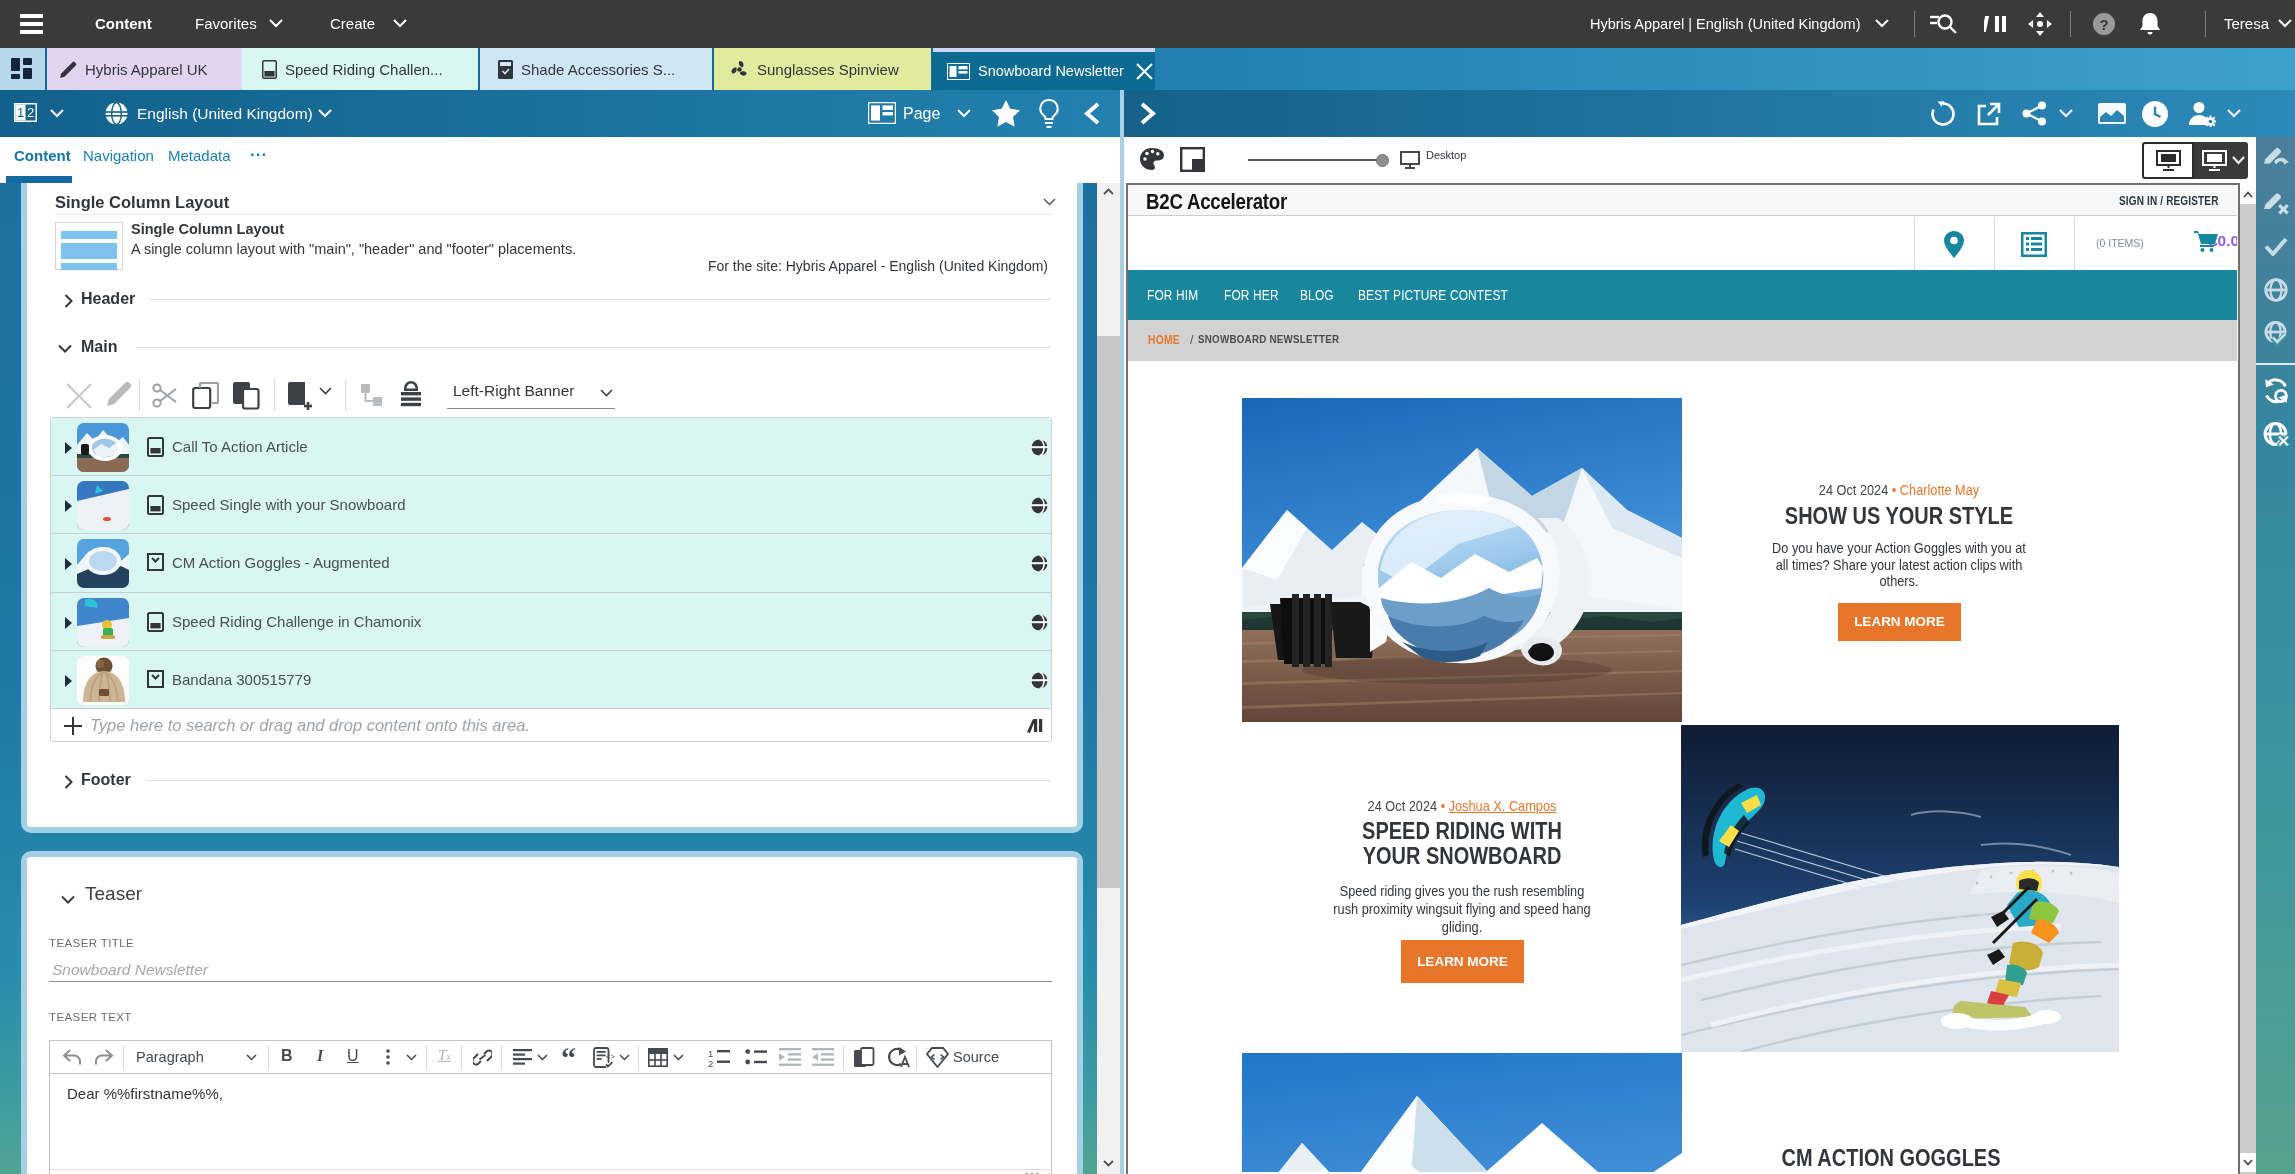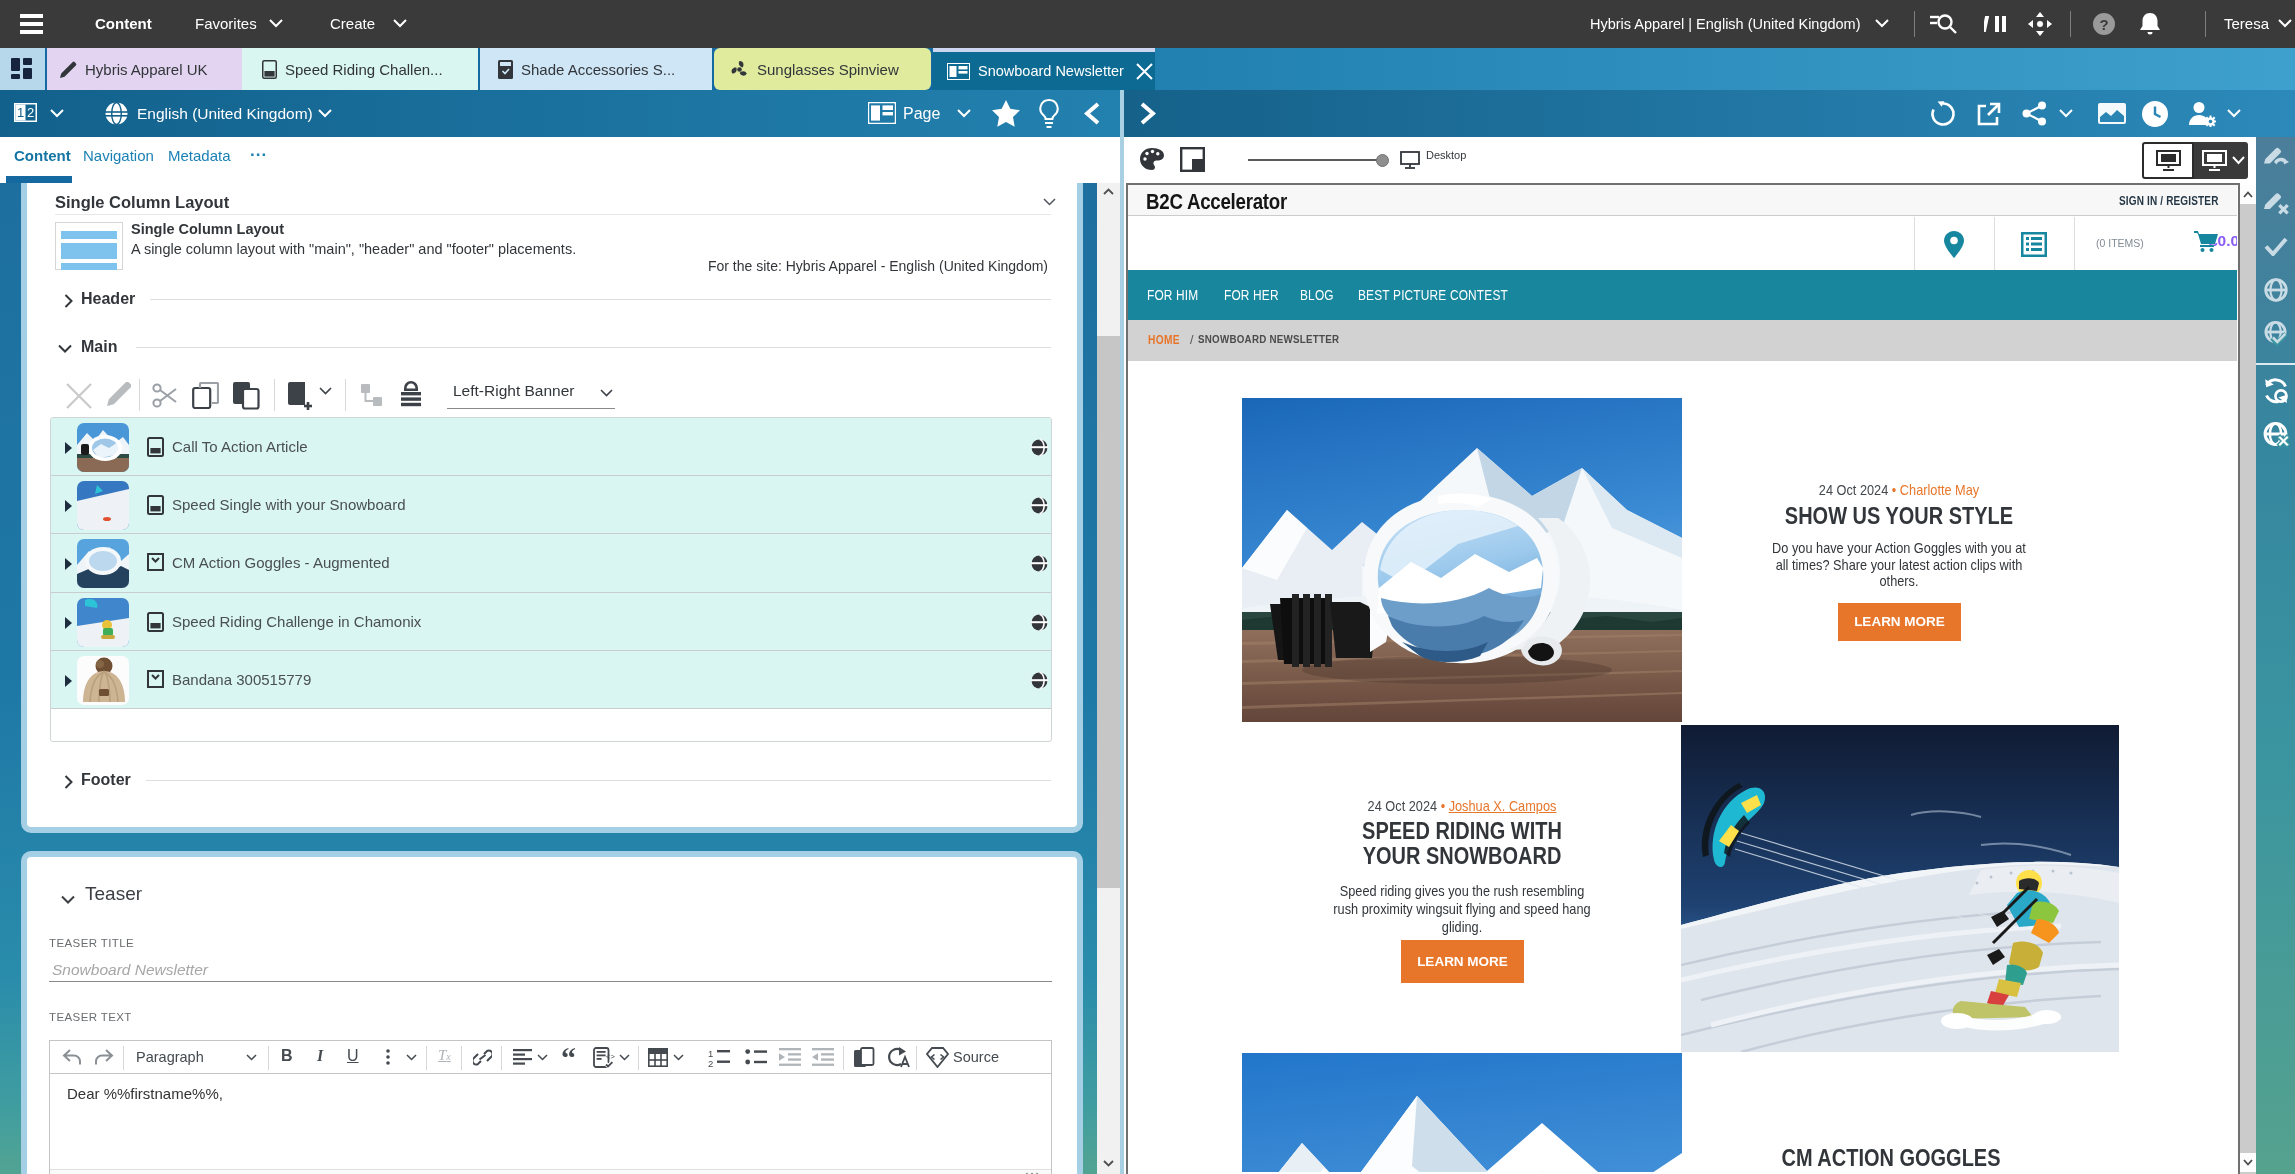--- a/index.html
+++ b/index.html
@@ -140,21 +140,21 @@
     <span class="lbl">Speed Riding Challen...</span>
   </div>
   <div class="tab" style="left:480px;width:232px;background:#cfe6f7;">
     <svg style="margin-left:18px" width="15" height="19" viewBox="0 0 15 19">
         <rect x="0" y="0" width="15" height="19" rx="1.5" fill="#32363a"></rect>
         <rect x="2" y="2" width="11" height="4" fill="#cfe6f7"></rect>
         <path d="M4.5 11l2.5 2.5 4-4.5" stroke="#cfe6f7" stroke-width="1.7" fill="none"></path>
       </svg>
     <span class="lbl">Shade Accessories S...</span>
   </div>
-  <div class="tab" style="left:714px;width:217px;background:#e0eb9e;border-radius:6px;">
+  <div class="tab" style="left:714px;width:217px;background:#e0eb9e;">
     <svg style="margin-left:16px" width="19" height="19" viewBox="0 0 19 19">
         <g fill="#32363a">
           <circle cx="9.5" cy="9.5" r="2.3"></circle>
           <path d="M9.5 1a4 4 0 014 4c0 1-.4 1.8-1 2.6l-2-1.2A4.2 4.2 0 019.5 1z"></path>
           <path d="M2.2 13.5a4 4 0 011.5-5.4c.8-.5 1.8-.6 2.8-.4l.2 2.4a4.2 4.2 0 01-4.5 3.4z"></path>
           <path d="M16.8 13.5a4 4 0 01-5.5 1.4c-.8-.5-1.4-1.3-1.7-2.2l2-1.2a4.2 4.2 0 015.2 2z"></path>
         </g>
       </svg>
     <span class="lbl">Sunglasses Spinview</span>
   </div>
@@ -531,20 +531,33 @@
           </div>
           <div class="abs" style="left:121px;top:20px;font-size:15px;color:#4a4f54;">Bandana 300515779</div>
           <div class="abs" style="left:980px;top:21px;">
             <svg width="17" height="17" viewBox="0 0 17 17">
               <circle cx="8.5" cy="8.5" r="8" fill="#32363a"></circle>
               <rect x="0" y="7.2" width="17" height="2" fill="#fff"></rect>
               <path d="M8.5 0.5c2.6 0 4.6 3.6 4.6 8s-2 8-4.6 8" fill="none" stroke="#fff" stroke-width="1.6"></path>
             </svg>
           </div>
         </div>
+        <div class="abs" style="left:0;top:291px;width:1002px;height:34px;background:#fff;">
+          <svg class="abs" style="left:13px;top:8px" width="18" height="18" viewBox="0 0 18 18">
+            <path d="M8 0h2v18H8zM0 8h18v2H0z" fill="#32363a"></path>
+          </svg>
+          <div class="abs" style="left:39px;top:7px;font-size:16.5px;font-style:italic;color:#9da3a8;">Type here to search or drag and drop content onto this area.</div>
+          <svg class="abs" style="left:975px;top:8px" width="18" height="17" viewBox="0 0 18 17">
+            <g fill="#32363a">
+              <rect x="8" y="2" width="3.2" height="13"></rect>
+              <rect x="13" y="2" width="3.2" height="13"></rect>
+              <path d="M1 15L7 2l2.2 1L4 16z"></path>
+            </g>
+          </svg>
+        </div>
       </div>
 
     
     <svg class="abs" style="left:37px;top:592px" width="9" height="14" viewBox="0 0 9 14">
         <path d="M1.5 1l6 6-6 6" stroke="#32363a" stroke-width="2" fill="none"></path>
       </svg>
     <div class="abs" style="left:54px;top:588px;font-size:16px;font-weight:bold;color:#32363a;">Footer</div>
     <div class="abs" style="left:119px;top:597px;width:905px;height:1px;background:#dedede;"></div>
   </div>
 

